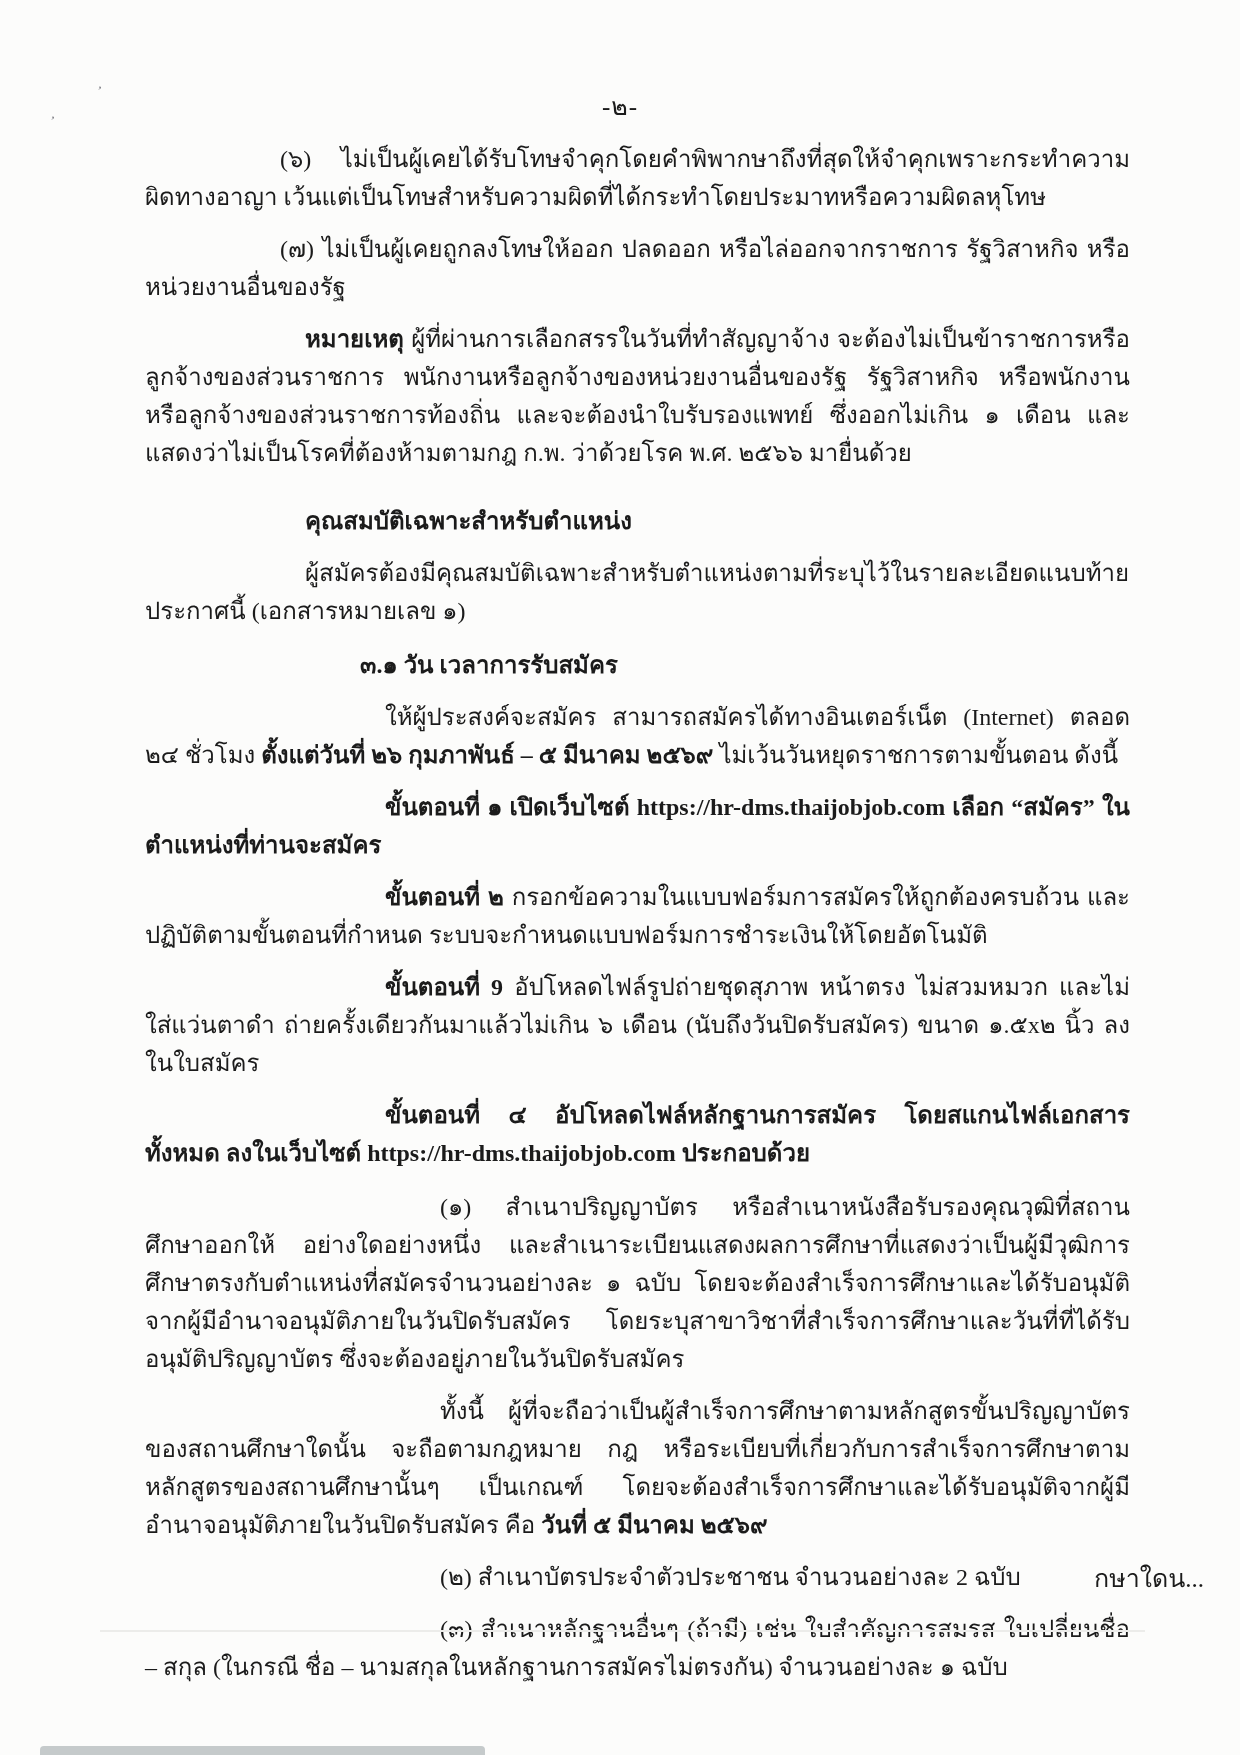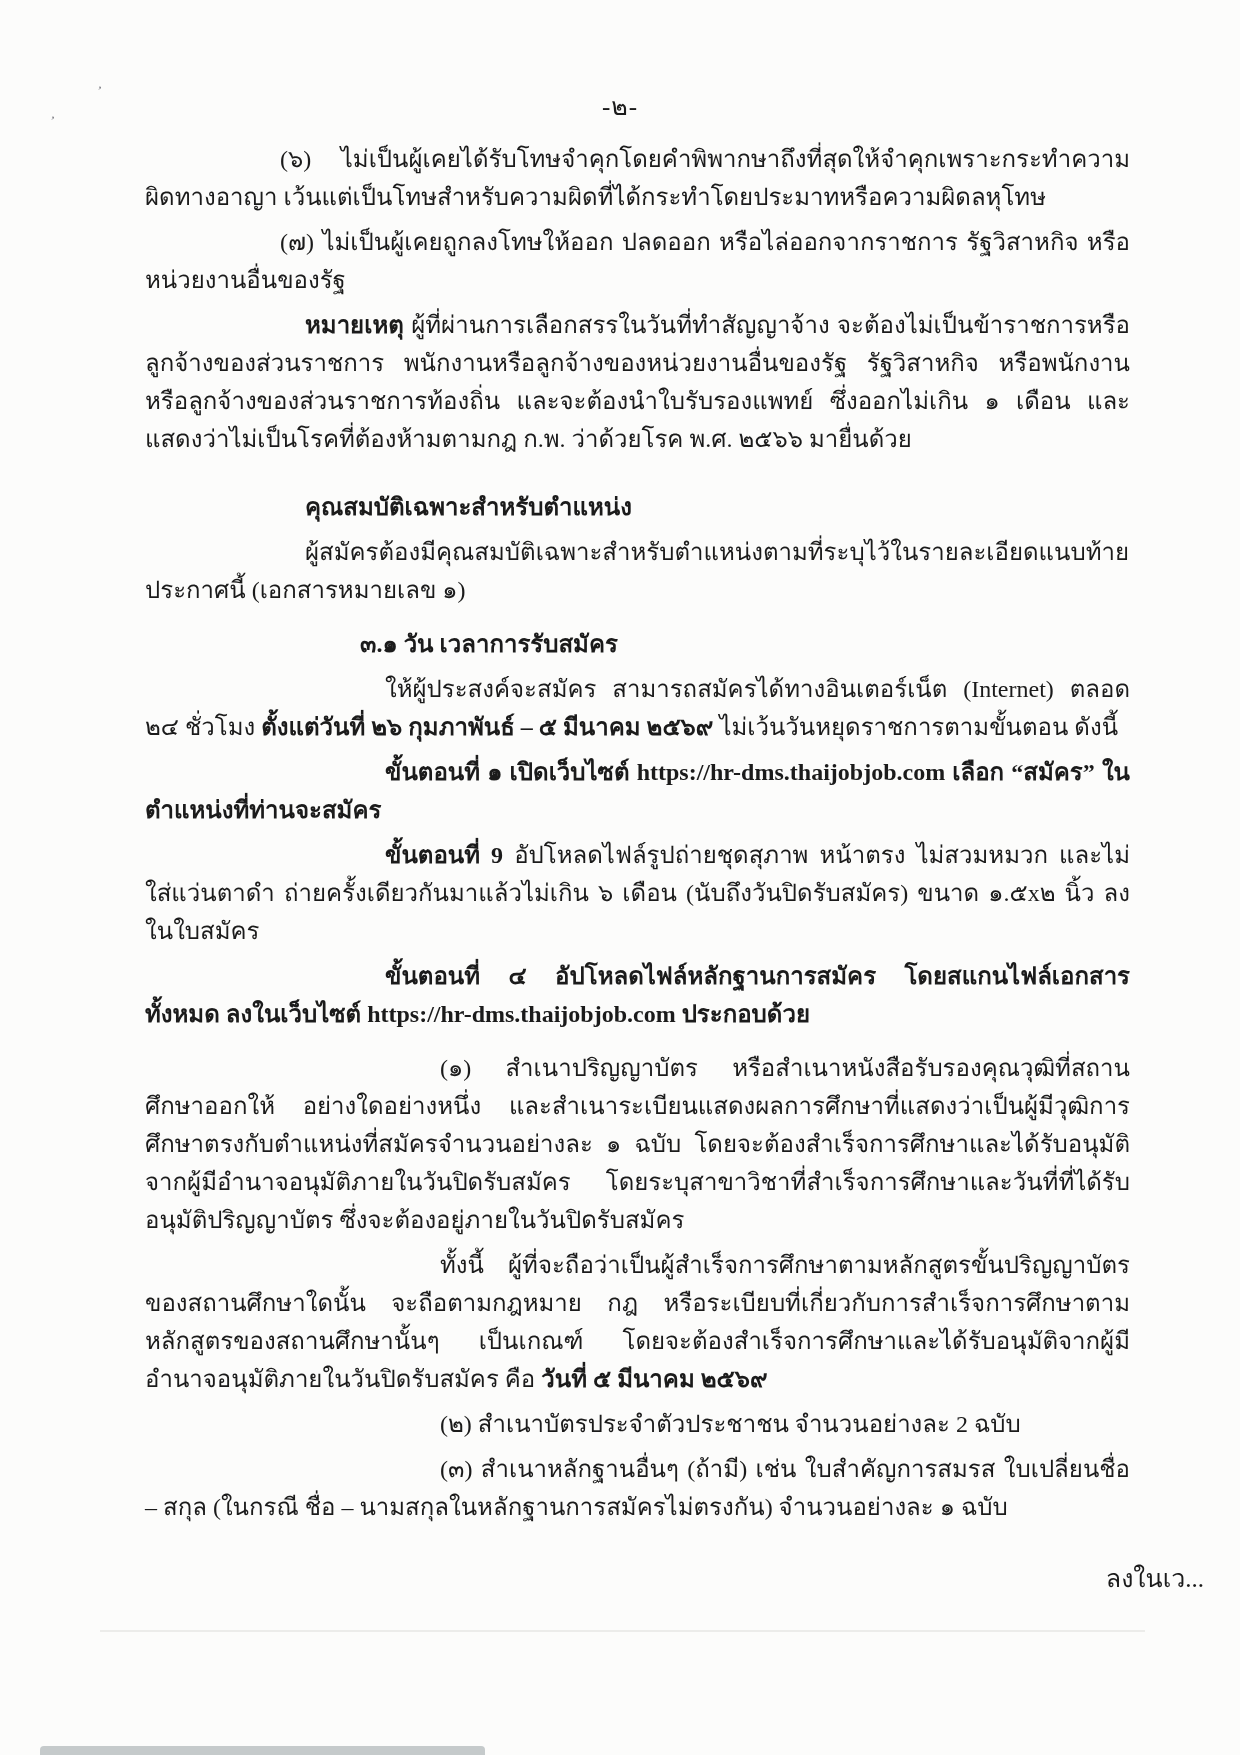--- a/index.html
+++ b/index.html
@@ -29,21 +29,21 @@
   .content {
     position: absolute;
     top: 140px;
     left: 145px;
     width: 985px;
     font-size: 24px;
     line-height: 38px;
     text-align: justify;
   }
   .para { margin: 0; }
-  .para + .para { margin-top: 7px; }
+  .para + .para { margin-top: 14px; }
   .space-lg { margin-top: 30px !important; }
   .space-md { margin-top: 16px !important; font-family: Liberation Serif, serif; }
   .indent-1 { text-indent: 135px; }
   .indent-2 { text-indent: 160px; }
   .indent-2b { text-indent: 215px; }
   .indent-3 { text-indent: 240px; }
   .indent-4 { text-indent: 295px; }
   .b { font-weight: bold; }
   .u { text-underline-offset: 5px; text-decoration-thickness: 2px; }
   .footer-note {
@@ -93,25 +93,26 @@
 
   <div class="content" id="doc-body">
       <div class="para indent-1"><span>(๖) ไม่เป็นผู้เคยได้รับโทษจำคุกโดยคำพิพากษาถึงที่สุดให้จำคุกเพราะกระทำความผิดทางอาญา เว้นแต่เป็นโทษสำหรับความผิดที่ได้กระทำโดยประมาทหรือความผิดลหุโทษ</span></div>
       <div class="para indent-1"><span>(๗) ไม่เป็นผู้เคยถูกลงโทษให้ออก ปลดออก หรือไล่ออกจากราชการ รัฐวิสาหกิจ หรือหน่วยงานอื่นของรัฐ</span></div>
       <div class="para indent-2"><span class="b">หมายเหตุ</span><span> ผู้ที่ผ่านการเลือกสรรในวันที่ทำสัญญาจ้าง จะต้องไม่เป็นข้าราชการหรือลูกจ้างของส่วนราชการ พนักงานหรือลูกจ้างของหน่วยงานอื่นของรัฐ รัฐวิสาหกิจ หรือพนักงานหรือลูกจ้างของส่วนราชการท้องถิ่น และจะต้องนำใบรับรองแพทย์ ซึ่งออกไม่เกิน ๑ เดือน และแสดงว่าไม่เป็นโรคที่ต้องห้ามตามกฎ ก.พ. ว่าด้วยโรค พ.ศ. ๒๕๖๖ มายื่นด้วย</span></div>
       <div class="para indent-2 space-lg"><span class="b">คุณสมบัติเฉพาะสำหรับตำแหน่ง</span></div>
       <div class="para indent-2"><span>ผู้สมัครต้องมีคุณสมบัติเฉพาะสำหรับตำแหน่งตามที่ระบุไว้ในรายละเอียดแนบท้ายประกาศนี้ (เอกสารหมายเลข ๑)</span></div>
       <div class="para indent-2b space-md"><span class="b">๓.๑ วัน เวลาการรับสมัคร</span></div>
       <div class="para indent-3"><span>ให้ผู้ประสงค์จะสมัคร สามารถสมัครได้ทางอินเตอร์เน็ต (Internet) ตลอด ๒๔ ชั่วโมง </span><span class="b u">ตั้งแต่วันที่ ๒๖ กุมภาพันธ์ – ๕ มีนาคม ๒๕๖๙</span><span> ไม่เว้นวันหยุดราชการตามขั้นตอน ดังนี้</span></div>
       <div class="para indent-3"><span class="b">ขั้นตอนที่ ๑ เปิดเว็บไซต์ </span><span class="b u">https://hr-dms.thaijobjob.com เลือก “สมัคร”</span><span class="b"> ในตำแหน่งที่ท่านจะสมัคร</span></div>
+      <div class="para indent-3"><span class="b">ขั้นตอนที่ ๒</span><span> กรอกข้อความในแบบฟอร์มการสมัครให้ถูกต้องครบถ้วน และปฏิบัติตามขั้นตอนที่กำหนด ระบบจะกำหนดแบบฟอร์มการชำระเงินให้โดยอัตโนมัติ</span></div>
       <div class="para indent-3"><span class="b">ขั้นตอนที่ 9</span><span> อัปโหลดไฟล์รูปถ่ายชุดสุภาพ หน้าตรง ไม่สวมหมวก และไม่ใส่แว่นตาดำ ถ่ายครั้งเดียวกันมาแล้วไม่เกิน ๖ เดือน (นับถึงวันปิดรับสมัคร) ขนาด ๑.๕x๒ นิ้ว ลงในใบสมัคร</span></div>
       <div class="para indent-3"><span class="b">ขั้นตอนที่ ๔ อัปโหลดไฟล์หลักฐานการสมัคร </span><span class="b u">โดยสแกนไฟล์เอกสารทั้งหมด</span><span class="b"> ลงในเว็บไซต์ https://hr-dms.thaijobjob.com ประกอบด้วย</span></div>
       <div class="para indent-4 space-md"><span>(๑) สำเนาปริญญาบัตร หรือสำเนาหนังสือรับรองคุณวุฒิที่สถานศึกษาออกให้ อย่างใดอย่างหนึ่ง และสำเนาระเบียนแสดงผลการศึกษาที่แสดงว่าเป็นผู้มีวุฒิการศึกษาตรงกับตำแหน่งที่สมัครจำนวนอย่างละ ๑ ฉบับ โดยจะต้องสำเร็จการศึกษาและได้รับอนุมัติจากผู้มีอำนาจอนุมัติภายในวันปิดรับสมัคร โดยระบุสาขาวิชาที่สำเร็จการศึกษาและวันที่ที่ได้รับอนุมัติปริญญาบัตร ซึ่งจะต้องอยู่ภายในวันปิดรับสมัคร</span></div>
       <div class="para indent-4"><span>ทั้งนี้ ผู้ที่จะถือว่าเป็นผู้สำเร็จการศึกษาตามหลักสูตรขั้นปริญญาบัตรของสถานศึกษาใดนั้น จะถือตามกฎหมาย กฎ หรือระเบียบที่เกี่ยวกับการสำเร็จการศึกษาตามหลักสูตรของสถานศึกษานั้นๆ เป็นเกณฑ์ โดยจะต้องสำเร็จการศึกษาและได้รับอนุมัติจากผู้มีอำนาจอนุมัติภายในวันปิดรับสมัคร คือ </span><span class="b u">วันที่ ๕ มีนาคม ๒๕๖๙</span></div>
       <div class="para indent-4"><span>(๒) สำเนาบัตรประจำตัวประชาชน จำนวนอย่างละ 2 ฉบับ</span></div>
       <div class="para indent-4"><span>(๓) สำเนาหลักฐานอื่นๆ (ถ้ามี) เช่น ใบสำคัญการสมรส ใบเปลี่ยนชื่อ – สกุล (ในกรณี ชื่อ – นามสกุลในหลักฐานการสมัครไม่ตรงกัน) จำนวนอย่างละ ๑ ฉบับ</span></div>
     </div>
 
-  <div class="footer-note">ลงในเว...</div>
+  <div class="footer-note">กษาใดน...</div>
 
   <div class="scan-line"></div>
   <div class="scan-blob"></div>
 </div>
 
 </body></html>

